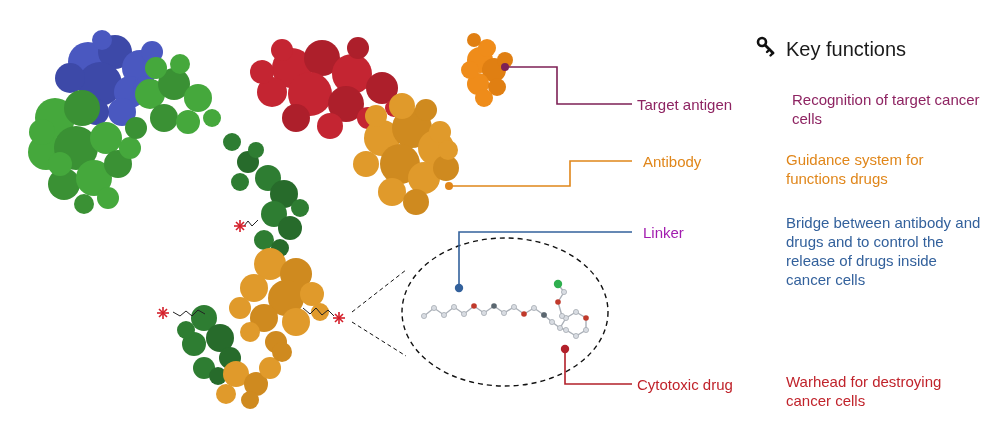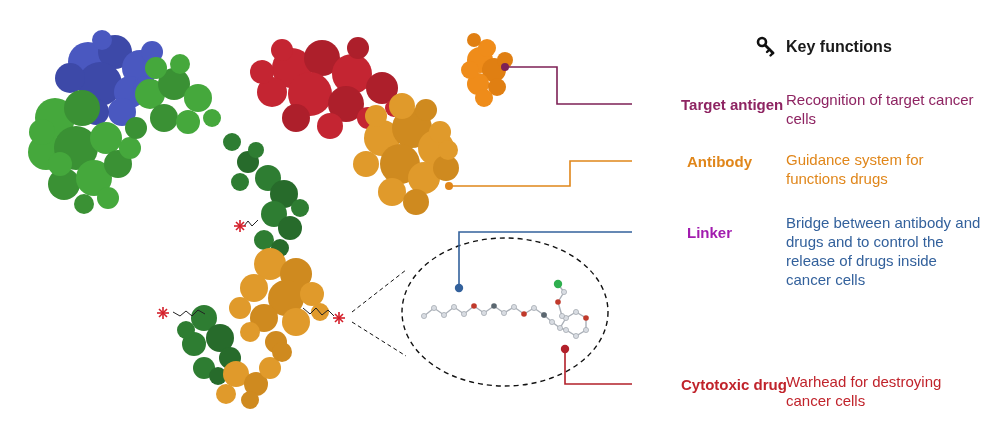--- a/index.html
+++ b/index.html
@@ -7,37 +7,36 @@
     position:relative;
     width:996px;height:438px;
     background:#ffffff;
     font-family:"Liberation Sans", sans-serif;
     overflow:hidden;
   }
   .illustration{position:absolute;left:0;top:0;}
   .legend-label{
     position:absolute;
     font-size:15px;
-    font-weight:700;
+    font-weight:400;
     white-space:nowrap;
-    margin-left:44px;
   }
   .legend-desc{
     position:absolute;
     left:786px;
     width:200px;
     font-size:15px;
     font-weight:500;
     line-height:19px;
   }
   .kf-header{
     position:absolute;
     left:786px;top:38px;
-    font-size:16px;
-    font-weight:700;
+    font-size:20px;
+    font-weight:400;
     color:#1a1a1a;
     white-space:nowrap;
   }
   .key-icon{
     position:absolute;
     left:753px;top:34px;
     width:26px;height:26px;
   }
 </style>
 </head>
@@ -272,18 +271,18 @@
       <line x1="20" y1="19" x2="17.5" y2="21.5" stroke-width="2.4"></line>
     </g>
   </svg>
   <div class="kf-header">Key functions</div>
 
   <div class="legend-label" style="left: 637px; top: 96px; color: rgb(142, 36, 98);">Target antigen</div>
   <div class="legend-label" style="left: 643px; top: 153px; color: rgb(224, 134, 26);">Antibody</div>
   <div class="legend-label" style="left: 643px; top: 224px; color: #a21caf; text-align: right;">Linker</div>
   <div class="legend-label" style="left: 637px; top: 376px; color: rgb(192, 35, 43); text-align: right;">Cytotoxic drug</div>
 
-  <div class="legend-desc" style="top: 90px; color: rgb(142, 36, 98);">Recognition of target cancer cells</div>
+  <div class="legend-desc" style="top: 90px; color: rgb(142, 36, 98); margin-left: 6px;">Recognition of target cancer cells</div>
   <div class="legend-desc" style="top: 150px; color: rgb(224, 134, 26);">Guidance system for functions drugs</div>
   <div class="legend-desc" style="top: 213px; color: rgb(51, 97, 156);">Bridge between antibody and drugs and to control the release of drugs inside cancer cells</div>
   <div class="legend-desc" style="top: 372px; color: rgb(192, 35, 43);">Warhead for destroying cancer cells</div>
 
 </div>
 
 </body></html>

